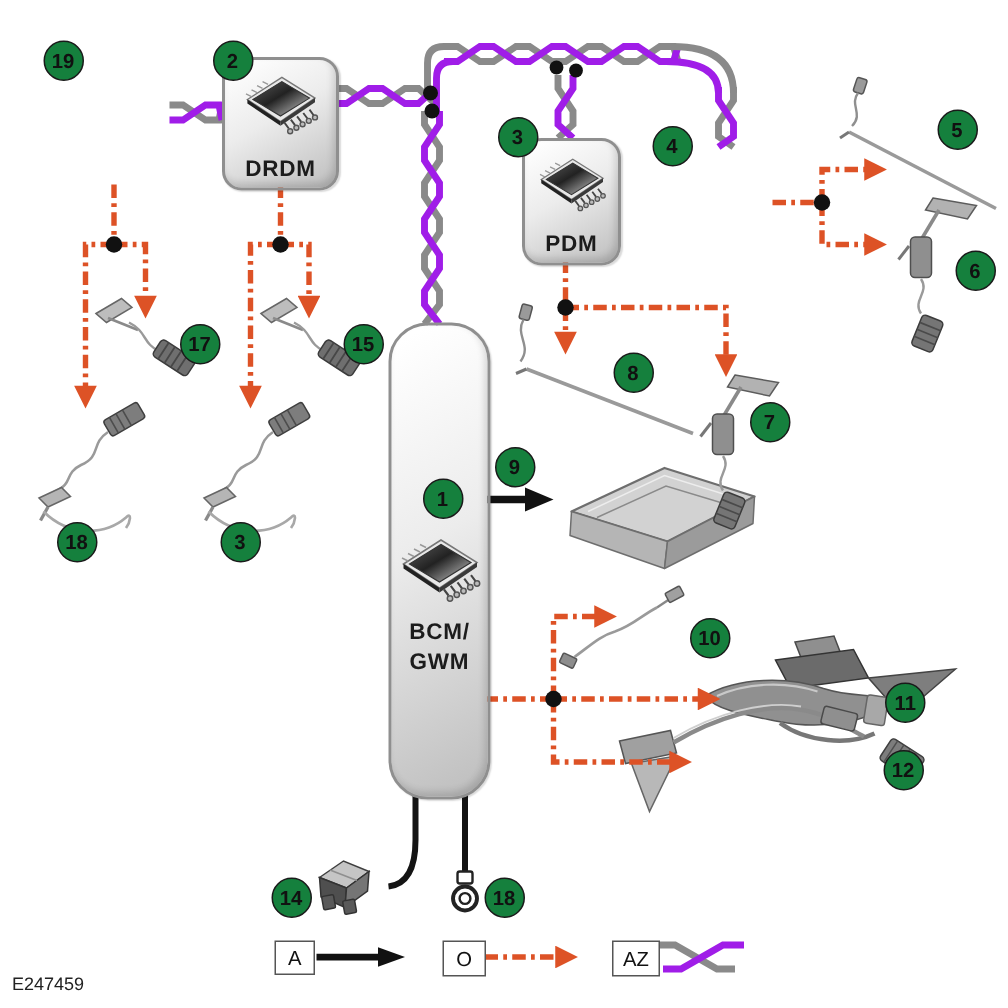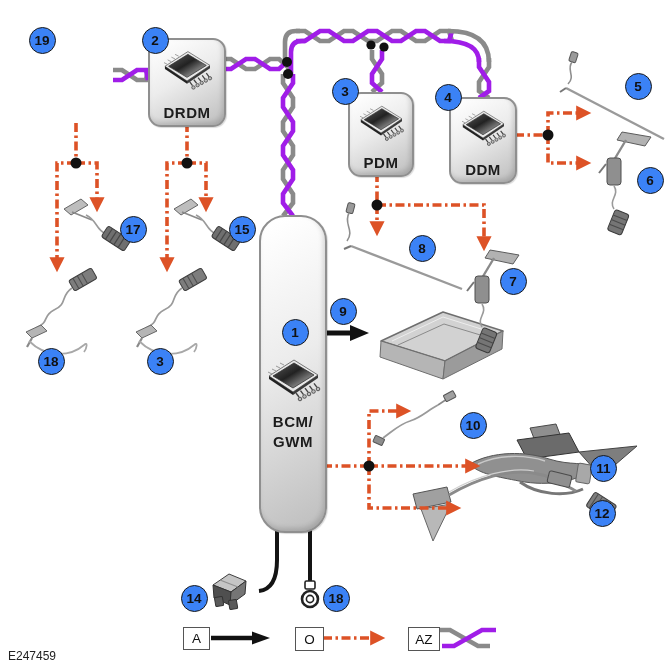--- a/index.html
+++ b/index.html
@@ -10,21 +10,21 @@
   .wp{fill:none;stroke:#A01DE8;stroke-width:4.6;stroke-linecap:butt;}
   .ol{fill:none;stroke:#DD5226;stroke-width:3.6;stroke-dasharray:9 3.5 2.5 3.5;}
   .blk{fill:none;stroke:#141414;}
   .mod{position:absolute;border:2px solid #8f8f8f;border-radius:13px;
        background:linear-gradient(150deg,#ffffff 4%,#ececec 45%,#bdbdbd 100%);
        box-shadow:inset -2px -3px 5px rgba(0,0,0,.14), 1px 1px 1px rgba(0,0,0,.15);}
   .mod .chipsvg{position:absolute;left:50%;transform:translateX(-50%);}
   .mlabel{position:absolute;left:0;width:100%;text-align:center;font-weight:bold;
           font-size:15px;color:#1c1c1c;letter-spacing:.5px;}
   .co{position:absolute;width:27px;height:27px;border:1.6px solid #1a1a1a;border-radius:50%;
-      background:#3b82f6;display:flex;align-items:center;justify-content:center;
+      background:#15803d;display:flex;align-items:center;justify-content:center;
       font-weight:bold;font-size:13.5px;color:#111;z-index:6;box-sizing:border-box;}
   .lgbox{position:absolute;border:1.3px solid #555;background:#fff;display:flex;
          align-items:center;justify-content:center;font-size:13.5px;color:#111;z-index:6;}
   #figid{position:absolute;left:8px;top:649px;font-size:12px;color:#222;z-index:6;}
 </style>
 </head>
 <body>
 
 <div id="stage">
 
@@ -230,26 +230,20 @@
         <use href="#chip"></use>
       </svg>
     <div class="mlabel" style="bottom:4px;">DRDM</div>
   </div>
   <div class="mod" style="left:348px;top:92px;width:62px;height:81px;">
     <svg class="chipsvg" style="top:8px;" width="52" height="42" viewBox="0 0 60 50">
         <use href="#chip"></use>
       </svg>
     <div class="mlabel" style="bottom:4px;margin-top:12px;">PDM</div>
   </div>
-  <div class="mod" style="left:449px;top:97px;width:64px;height:83px;">
-    <svg class="chipsvg" style="top:8px;" width="52" height="42" viewBox="0 0 60 50">
-        <use href="#chip"></use>
-      </svg>
-    <div class="mlabel" style="bottom:4px;">DDM</div>
-  </div>
   <div class="mod" style="left:259px;top:215px;width:64px;height:314px;border-radius:26px;">
     <svg class="chipsvg" style="top:138px;" width="62" height="50" viewBox="0 0 60 50">
         <use href="#chip"></use>
       </svg>
     <div class="mlabel" style="top:196px;">BCM/</div>
     <div class="mlabel" style="top:216px;">GWM</div>
   </div>
 
   <div class="co" style="left:281.5px;top:318.5px;">1</div>
   <div class="co" style="left:141.5px;top:26.5px;">2</div>

